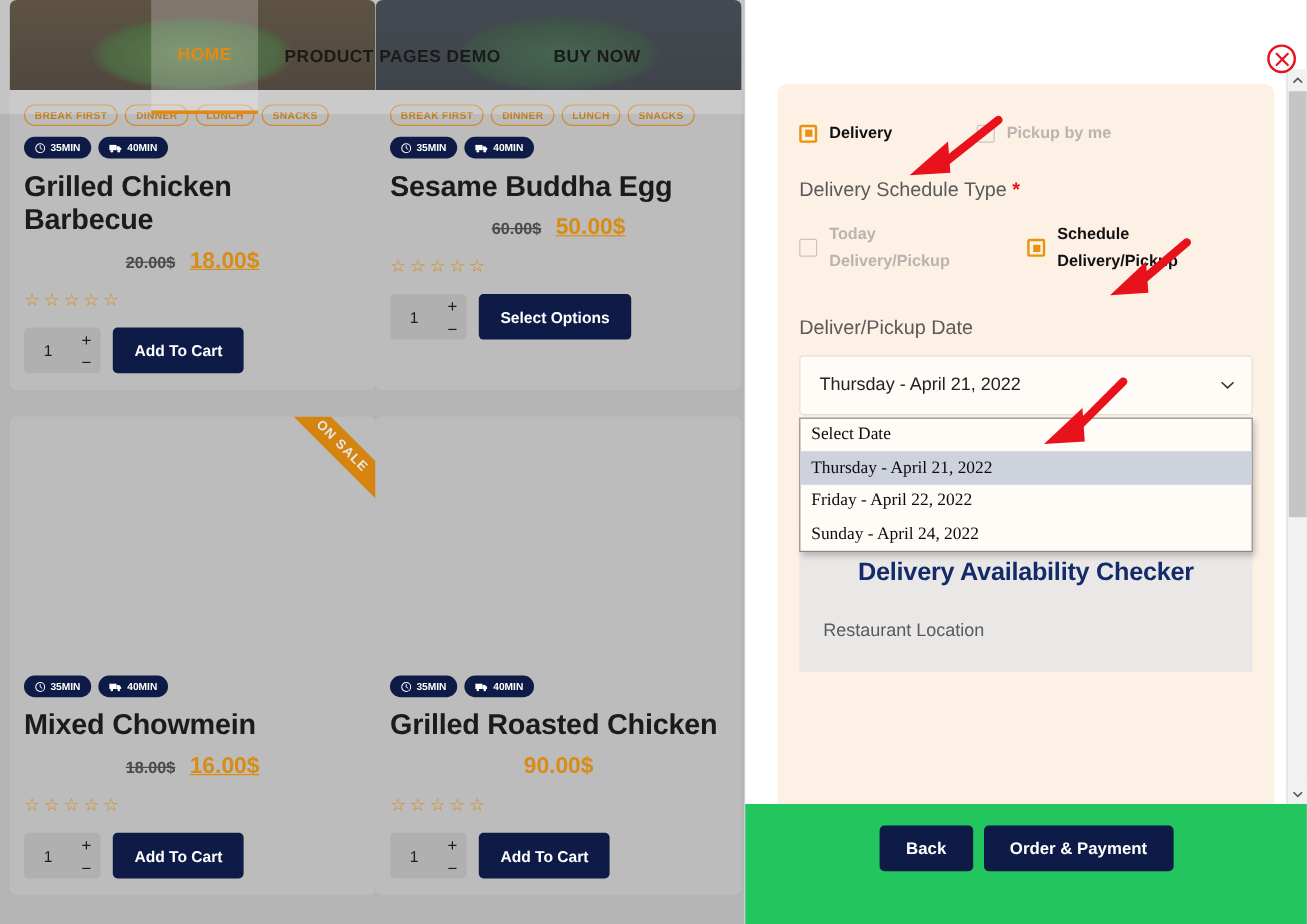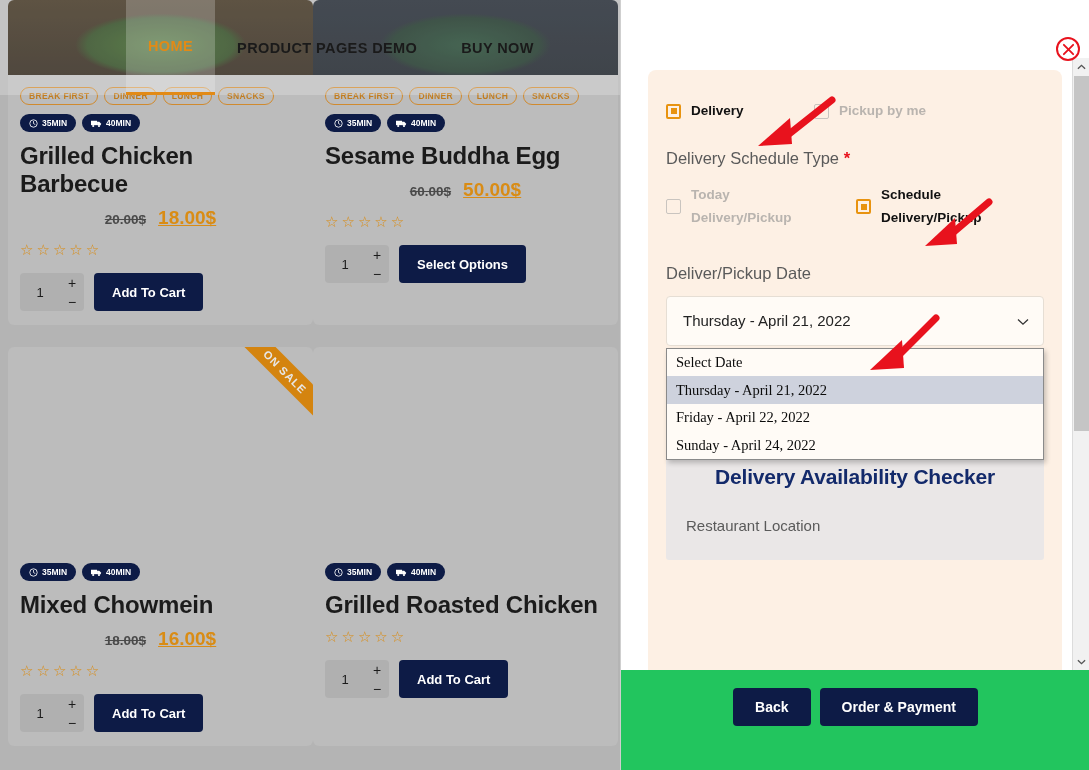--- a/index.html
+++ b/index.html
@@ -418,20 +418,23 @@
               <svg width="11" height="9" viewBox="0 0 20 14">
                   <rect x="0" y="2" width="11" height="8" fill="#fff"></rect>
                   <path d="M11 4h4l3 3v3h-7z" fill="#fff"></path>
                   <circle cx="4" cy="11.5" r="2" fill="#fff"></circle>
                   <circle cx="14.5" cy="11.5" r="2" fill="#fff"></circle>
                 </svg>
               <span>40MIN</span>
             </span>
           </div>
           <div class="prod-title">Grilled Roasted Chicken</div>
+          <div class="prices">
+            <span class="solo-price">90.00$</span>
+          </div>
           <div class="stars">
             <span>☆</span>
               <span>☆</span>
               <span>☆</span>
               <span>☆</span>
               <span>☆</span>
           </div>
           <div class="actions">
             <div class="qty">
               <span class="qty-val">1</span>

